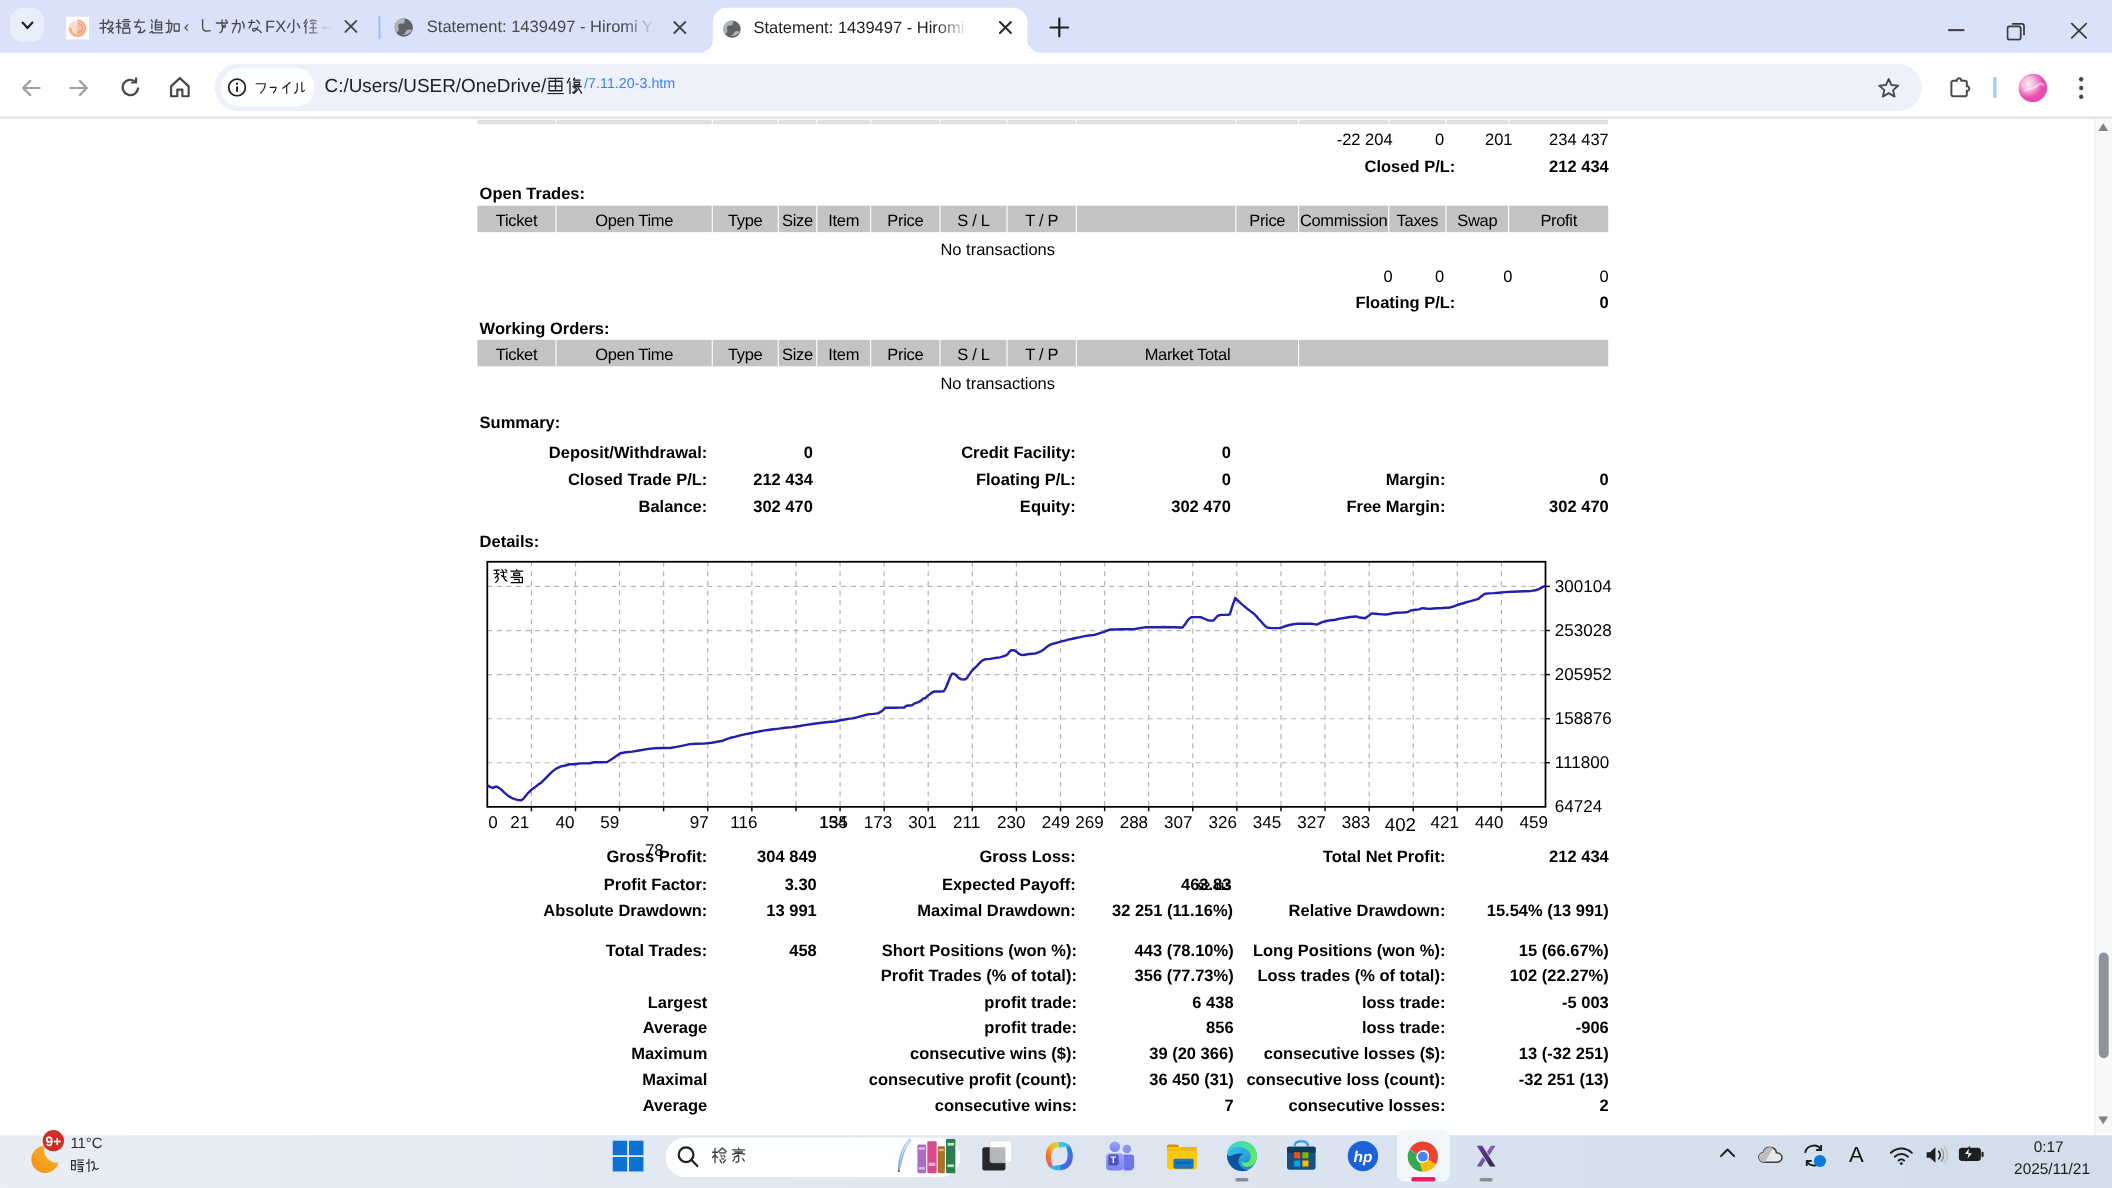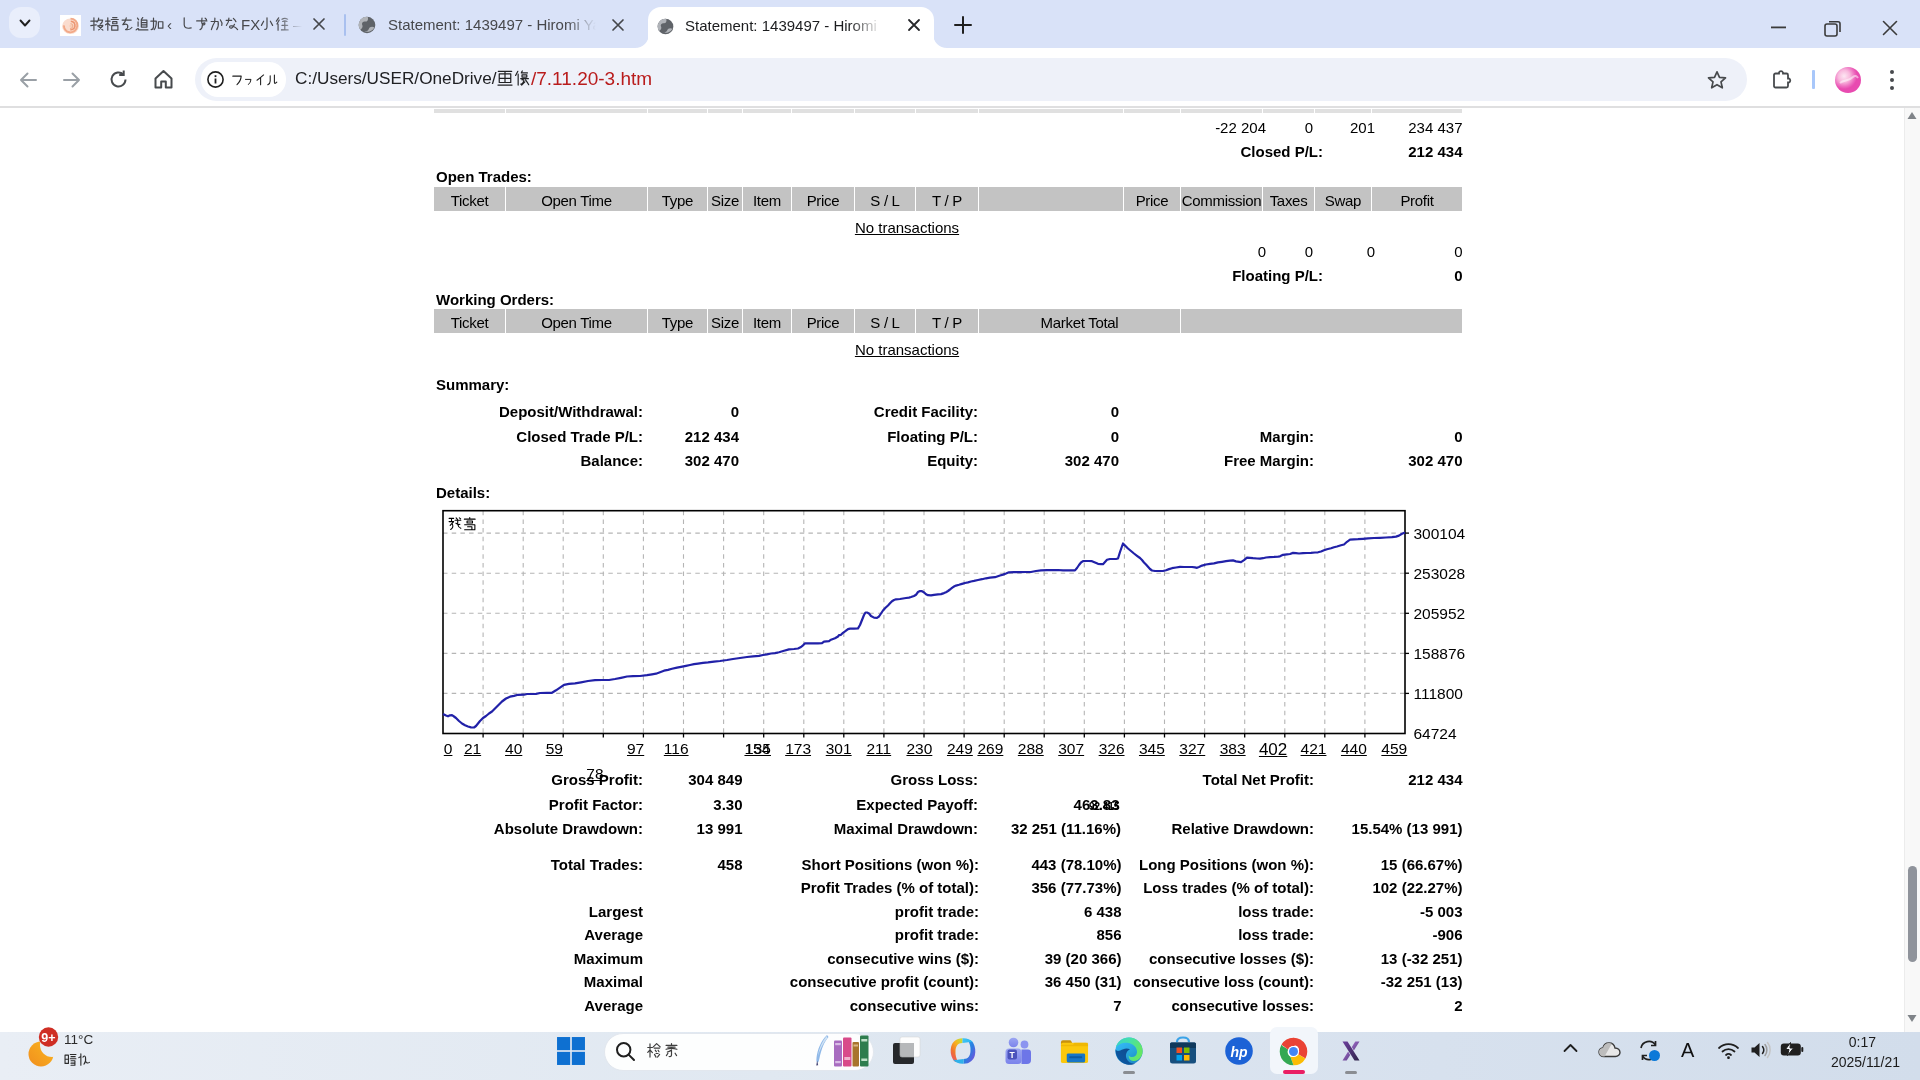--- a/index.html
+++ b/index.html
@@ -14,21 +14,21 @@
 
 #toolbar { position:absolute; left:0; top:48px; width:1920px; height:58px; background:#fff; }
 #toolborder { position:absolute; left:0; top:106px; width:1920px; height:2px; background:#dfdfe0; }
 #omnibox { position:absolute; left:195px; top:58px; width:1552px; height:43px; border-radius:21.5px; background:#eef1f9; }
 #filechip { position:absolute; left:201px; top:62px; width:85px; height:35px; border-radius:17px; background:#fff; }
 
 #page { position:absolute; left:0; top:108px; width:1904px; height:924px; background:#fff; }
 .ct { position:absolute; font-size:15px; color:#000; white-space:nowrap; }
 .b { font-weight:bold; }
 .ra { transform:translateX(-100%); }
-.ca { transform:translateX(-50%);text-decoration:underline; }
+.ca { transform:translateX(-50%); }
 .hcell { position:absolute; background:#c3c3c3; height:24px; font-size:15px; color:#000; text-align:center; line-height:27px; letter-spacing:-0.3px; }
 
 #sbar { position:absolute; left:1904px; top:108px; width:16px; height:924px; background:#f8f8f8; border-left:1px solid #ececec; }
 #sthumb { position:absolute; left:1907.5px; top:866px; width:9px; height:96px; background:#8f939b; border-radius:5px; }
 
 #taskbar { position:absolute; left:0; top:1032px; width:1920px; height:48px; background:linear-gradient(90deg,#e9eef5 0%,#e0e8f1 40%,#d7e1ee 75%,#d2ddeb 100%); }
 .tbicon { position:absolute; top:1036px; width:30px; height:30px; }
 .tbdash { position:absolute; top:1070.5px; width:12px; height:3.5px; border-radius:2px; background:#8a8d92; }
 </style>
 </head>
@@ -173,21 +173,21 @@
     <svg style="position:absolute;left:266px;top:74px" width="12" height="12" viewBox="0 0 1 1">
       <path d="M0.35,0.14 V0.58 Q0.35,0.8 0.15,0.9 M0.7,0.08 V0.68 Q0.7,0.88 0.9,0.68" stroke="#1f1f1f" stroke-width="0.09" fill="none" stroke-linecap="round" stroke-linejoin="round"></path>
     </svg>
 <div class="abs" style="left:295px;top:67.5px;font-size:17.2px;color:#202124">C:/Users/USER/OneDrive/</div>
     <svg style="position:absolute;left:497px;top:70px" width="16" height="16" viewBox="0 0 1 1">
       <path d="M0.08,0.08 H0.92 M0.5,0.08 V0.78 M0.14,0.24 H0.86 V0.78 H0.14 Z M0.14,0.52 H0.86 M0.06,0.94 H0.94" stroke="#202124" stroke-width="0.075" fill="none" stroke-linecap="round" stroke-linejoin="round"></path>
     </svg>
     <svg style="position:absolute;left:514px;top:70px" width="16" height="16" viewBox="0 0 1 1">
       <path d="M0.24,0.08 L0.1,0.34 M0.26,0.26 V0.94 M0.52,0.06 L0.46,0.16 M0.46,0.18 H0.84 M0.5,0.3 H0.8 V0.44 H0.5 Z M0.42,0.54 H0.9 M0.5,0.62 Q0.66,0.58 0.6,0.72 Q0.52,0.9 0.42,0.88 M0.72,0.62 Q0.84,0.78 0.92,0.92 M0.68,0.74 L0.48,0.94" stroke="#202124" stroke-width="0.075" fill="none" stroke-linecap="round" stroke-linejoin="round"></path>
     </svg>
-    <div class="abs" style="left:531px;top:67.5px;font-size:19px;color:#b91c1c">/7.11.20-3.htm</div>
+    <div class="abs" style="left:531px;top:67.5px;font-size:13px;color:#3b82f6">/7.11.20-3.htm</div>
 
 <svg class="abs" style="left:1707px;top:70px" width="20" height="20" viewBox="0 0 20 20">
  <path d="M10 1.8 L12.5 7.3 L18.5 7.9 L14 11.9 L15.3 17.8 L10 14.7 L4.7 17.8 L6 11.9 L1.5 7.9 L7.5 7.3 Z" fill="none" stroke="#474a4d" stroke-width="1.7" stroke-linejoin="round"></path>
 </svg>
 
 <svg class="abs" style="left:1770px;top:69px" width="22" height="22" viewBox="0 0 22 22">
  <path d="M9 3.5 a2.2 2.2 0 0 1 4 0 l0 1 l3.5 0 a1.5 1.5 0 0 1 1.5 1.5 l0 3.5 l1 0 a2.2 2.2 0 0 1 0 4 l-1 0 l0 3.5 a1.5 1.5 0 0 1 -1.5 1.5 l-11 0 a1.5 1.5 0 0 1 -1.5 -1.5 l0 -11 a1.5 1.5 0 0 1 1.5 -1.5 l3.5 0 Z" fill="none" stroke="#474a4d" stroke-width="1.8"></path>
 </svg>
 <div class="abs" style="left:1812px;top:70px;width:2.5px;height:19px;background:#a8c7fa;border-radius:1px"></div>
 

